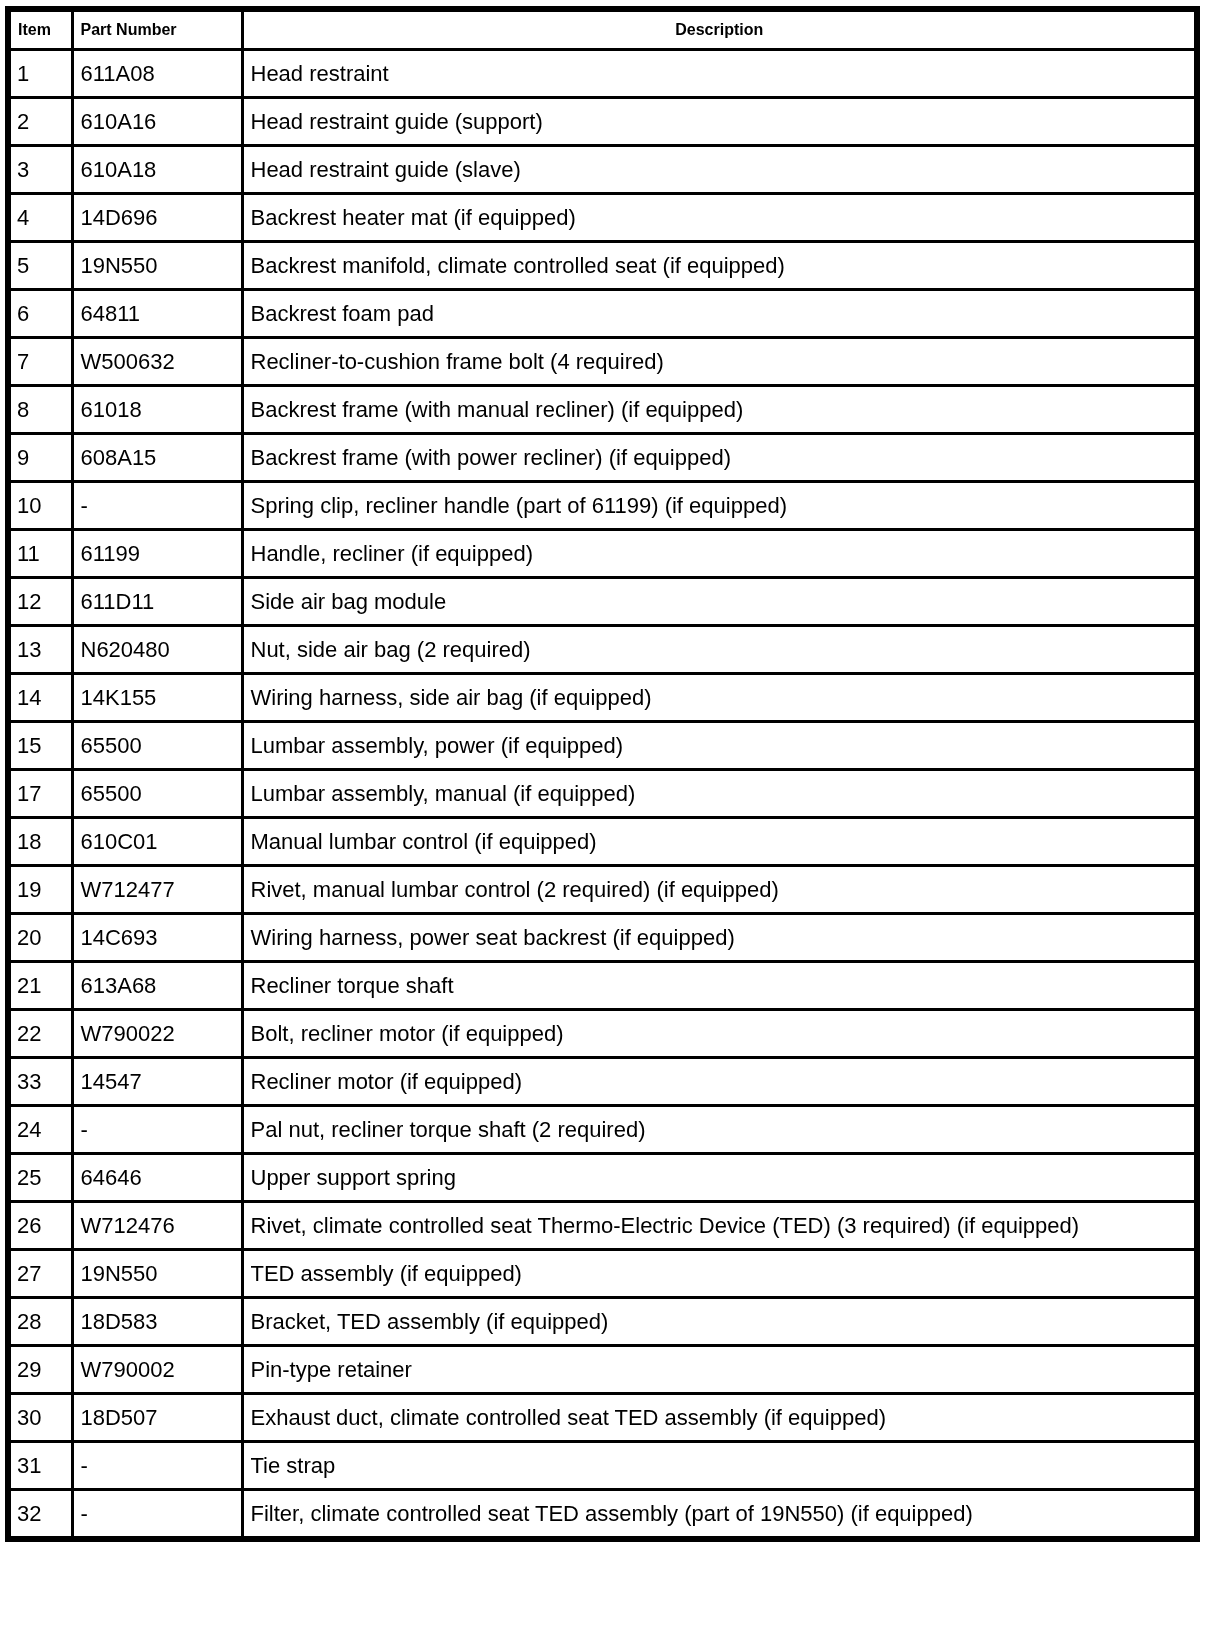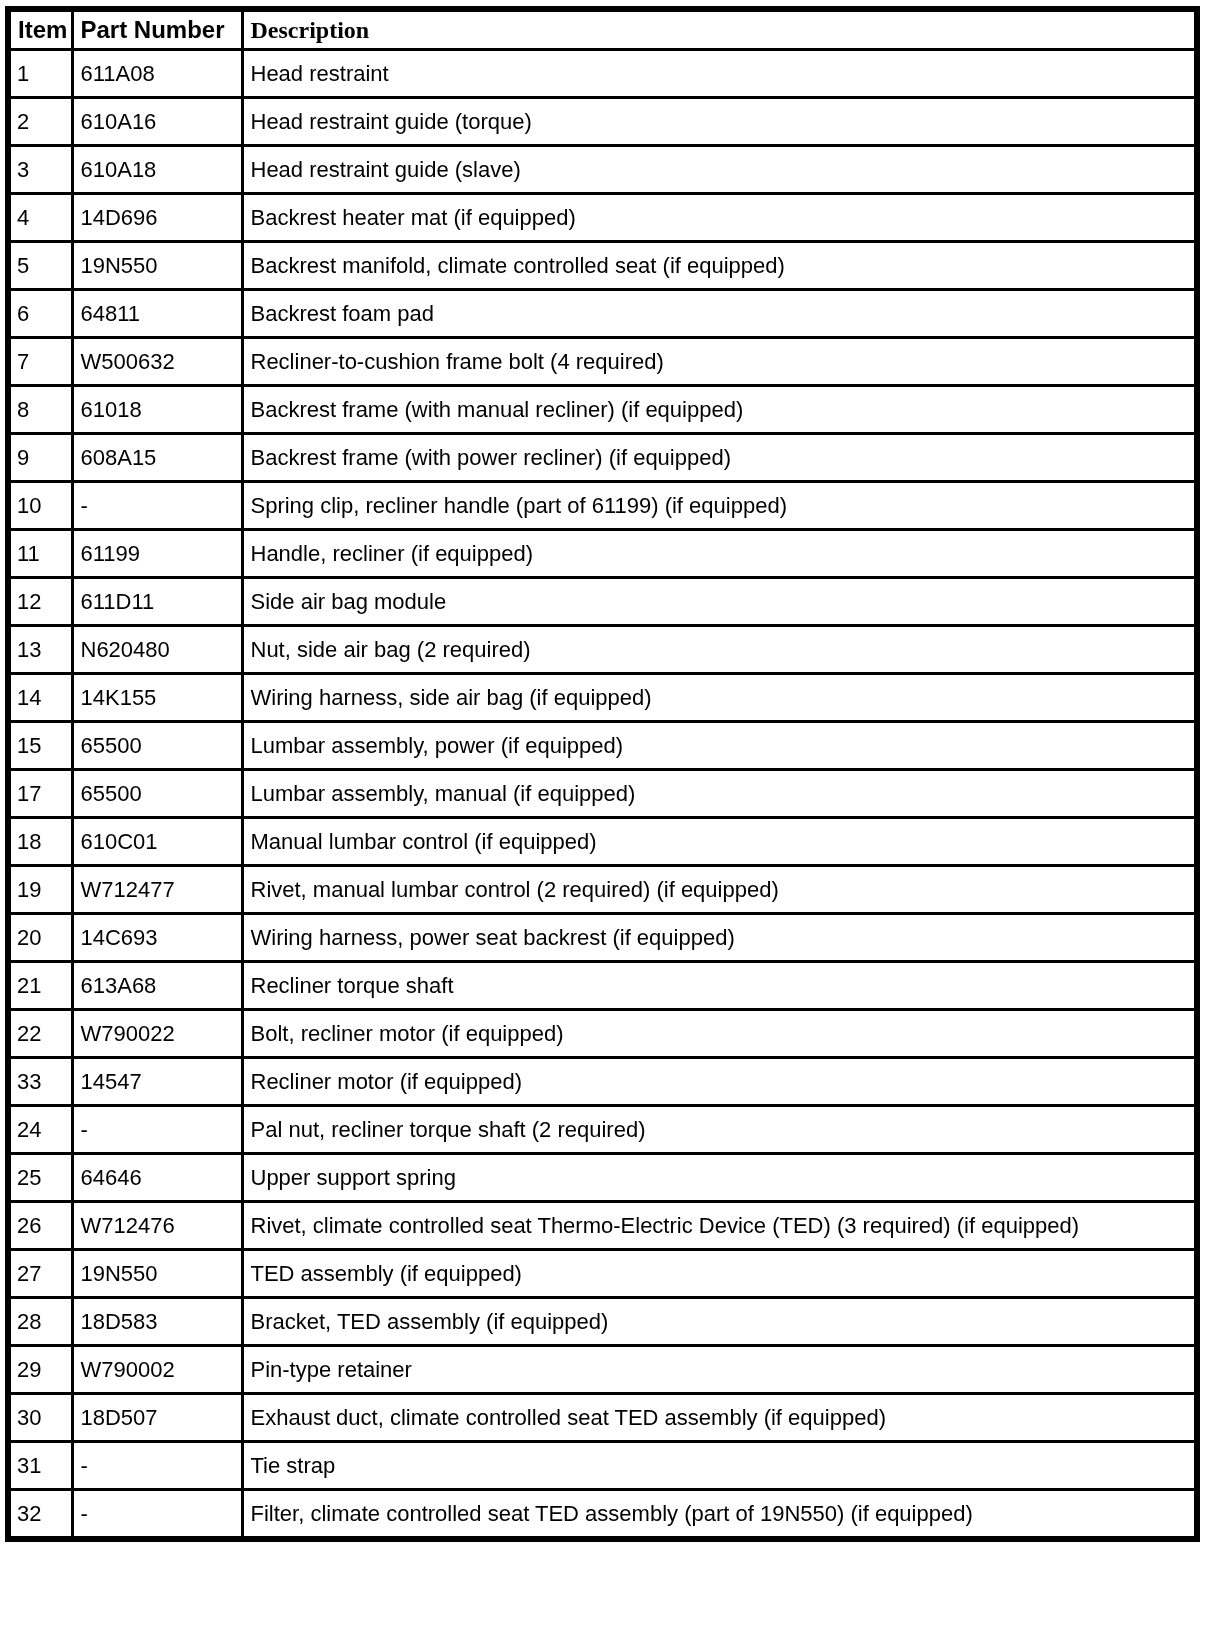--- a/index.html
+++ b/index.html
@@ -30,28 +30,28 @@
   col.c-item { width: 64px; }
   col.c-pn   { width: 170px; }
   col.c-desc { width: auto; }
   th, td {
     vertical-align: middle;
     white-space: nowrap;
     overflow: hidden;
     color: #000000;
   }
   th {
-    font-size: 24px;
+    font-size: 16px;
     font-weight: bold;
     height: 36px;
     text-align: left;
     padding: 0 6px 0 7px;
   }
   th.col-desc {
-    font-family: Liberation Serif, serif;
+    text-align: center;
   }
   td {
     font-size: 22px;
     height: 45px;
     padding: 0 6px 0 7px;
   }
   td.cell-item { padding-left: 6px; }
 </style>
 </head>
 <body>
@@ -71,21 +71,21 @@
   </thead>
   <tbody>
       <tr>
     <td class="cell-item">1</td>
     <td class="cell-pn">611A08</td>
     <td class="cell-desc">Head restraint</td>
   </tr>
       <tr>
     <td class="cell-item">2</td>
     <td class="cell-pn">610A16</td>
-    <td class="cell-desc">Head restraint guide (torque)</td>
+    <td class="cell-desc">Head restraint guide (support)</td>
   </tr>
       <tr>
     <td class="cell-item">3</td>
     <td class="cell-pn">610A18</td>
     <td class="cell-desc">Head restraint guide (slave)</td>
   </tr>
       <tr>
     <td class="cell-item">4</td>
     <td class="cell-pn">14D696</td>
     <td class="cell-desc">Backrest heater mat (if equipped)</td>

